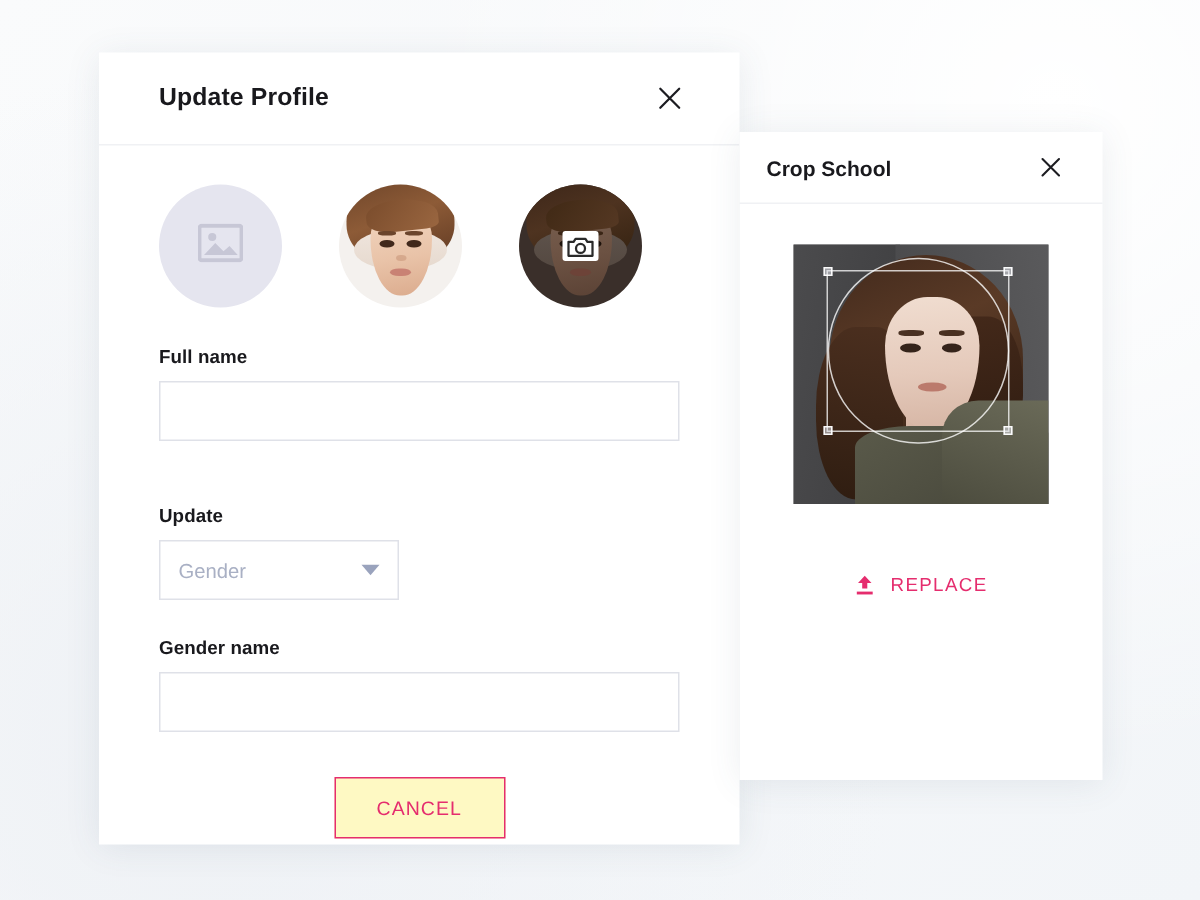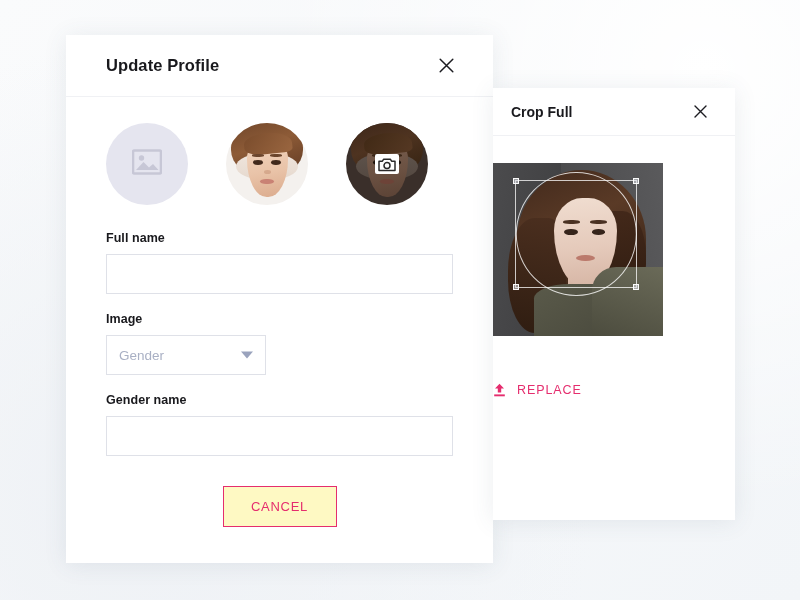--- a/index.html
+++ b/index.html
@@ -198,20 +198,21 @@
   
   .field { margin-bottom: 18px; }
 
   .field-label {
     display: block;
     font-size: 12.5px;
     font-weight: bold;
     color: #19191d;
     margin-bottom: 9px;
     letter-spacing: 0.05px;
+    margin-top: 25px;
   }
 
   .text-input {
     width: 100%;
     height: 40px;
     border: 1px solid #dfe1e8;
     background: #ffffff;
     font-family: "Liberation Sans", sans-serif;
     font-size: 13px;
     color: #19191d;
@@ -313,20 +314,21 @@
   .crop-title {
     font-size: 14px;
     font-weight: bold;
     color: #19191d;
   }
 
   .crop-body {
     padding: 27px 0 0 0;
     display: flex;
     flex-direction: column;
+    align-items: center;
   }
 
   
   .crop-stage {
     position: relative;
     width: 170px;
     height: 173px;
     overflow: hidden;
     background: #4a4a4c;
   }
@@ -533,21 +535,21 @@
     </div>
 
     <div class="field">
       <label class="field-label">Full name</label>
       <input class="text-input" type="text" placeholder="" style="">
     </div>
 
     <div class="field-row">
 
       <div class="field-col">
-        <label class="field-label">Image</label>
+        <label class="field-label">Update</label>
         <div class="select-box">
           <span class="select-value">Gender</span>
           <span class="select-arrow"></span>
         </div>
       </div>
 
 
     </div>
 
     <div class="field">
@@ -558,21 +560,21 @@
     <div class="actions">
       <button class="btn btn-cancel">CANCEL</button>
     </div>
 
   </div>
 </div>
 
 <div class="crop-panel">
 
   <div class="crop-header">
-    <div class="crop-title">Crop Full</div>
+    <div class="crop-title">Crop School</div>
     <div class="close-btn">
       <svg width="13" height="13" viewBox="0 0 13 13" aria-hidden="true">
         <path d="M1 1 L12 12 M12 1 L1 12" stroke="#1c1c21" stroke-width="1.4" fill="none" stroke-linecap="round"></path>
       </svg>
     </div>
   </div>
 
   <div class="crop-body">
 
     <div class="crop-stage">

